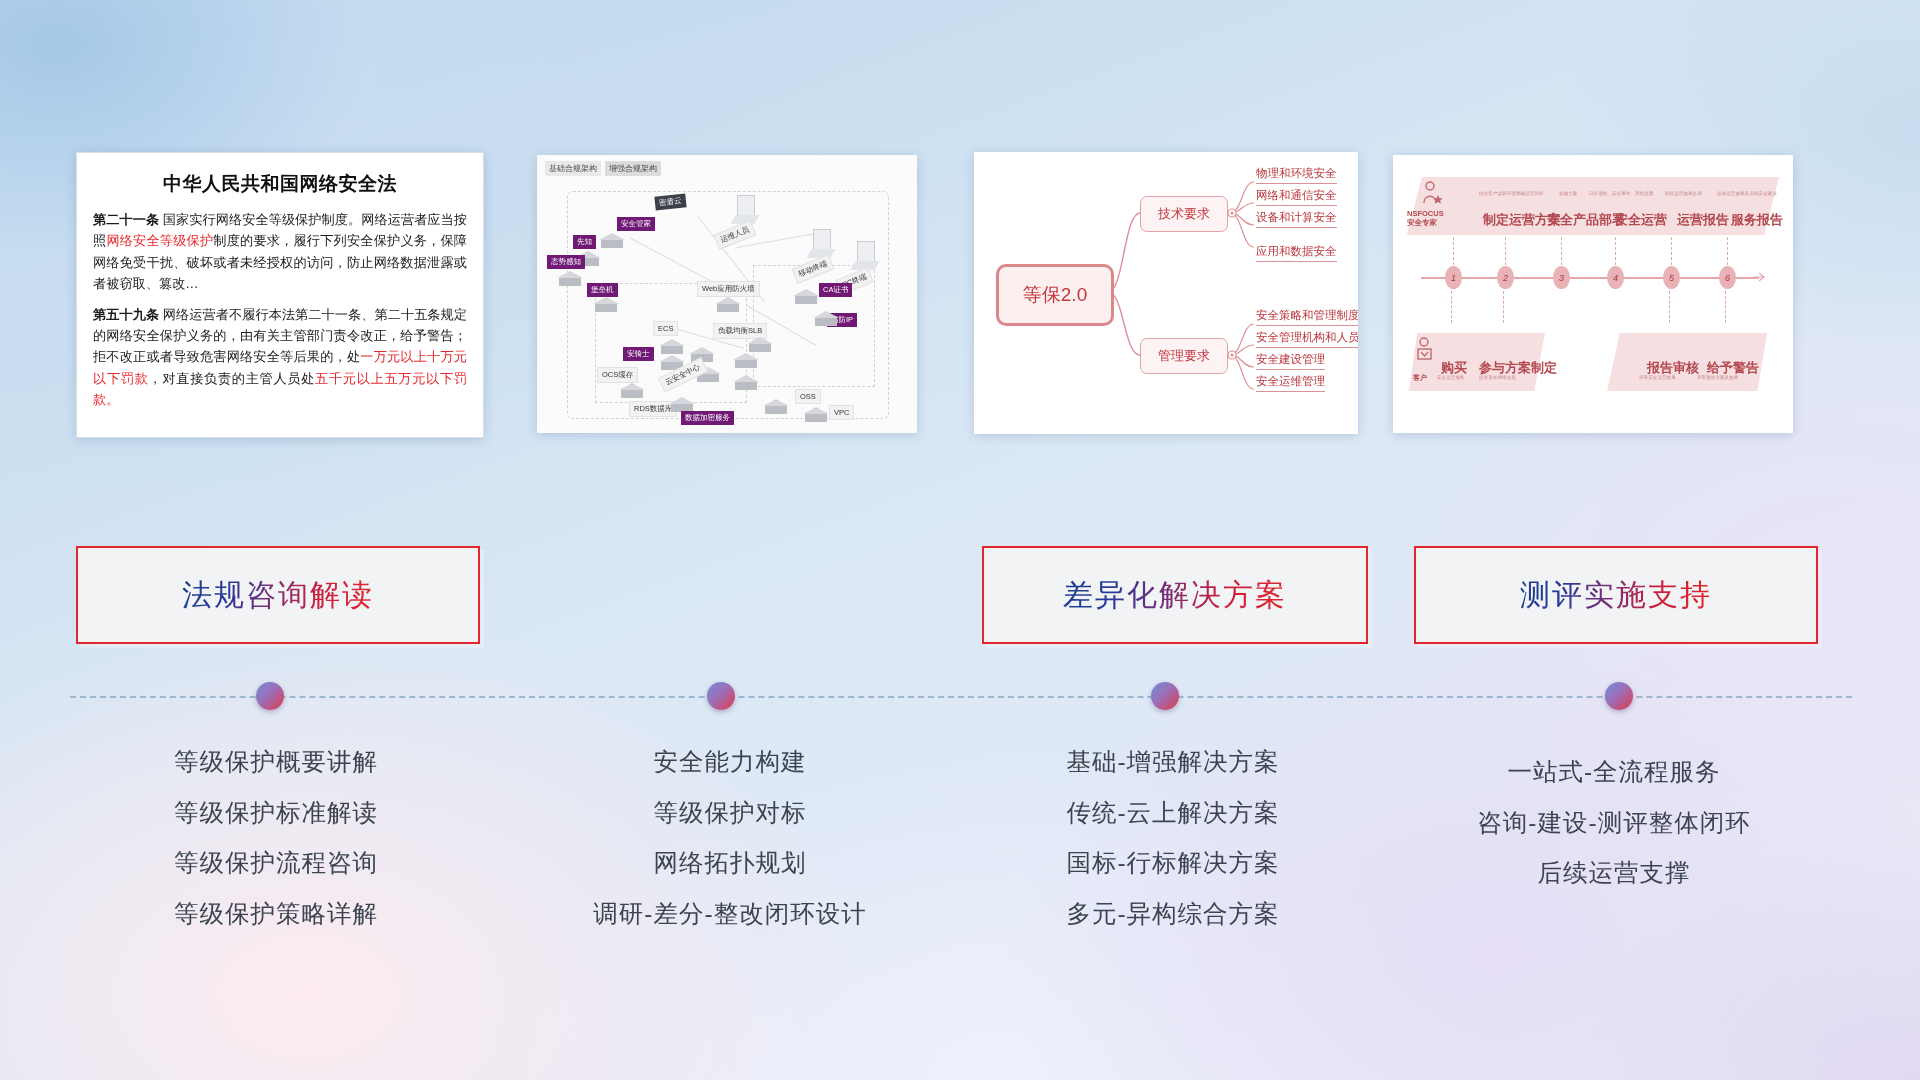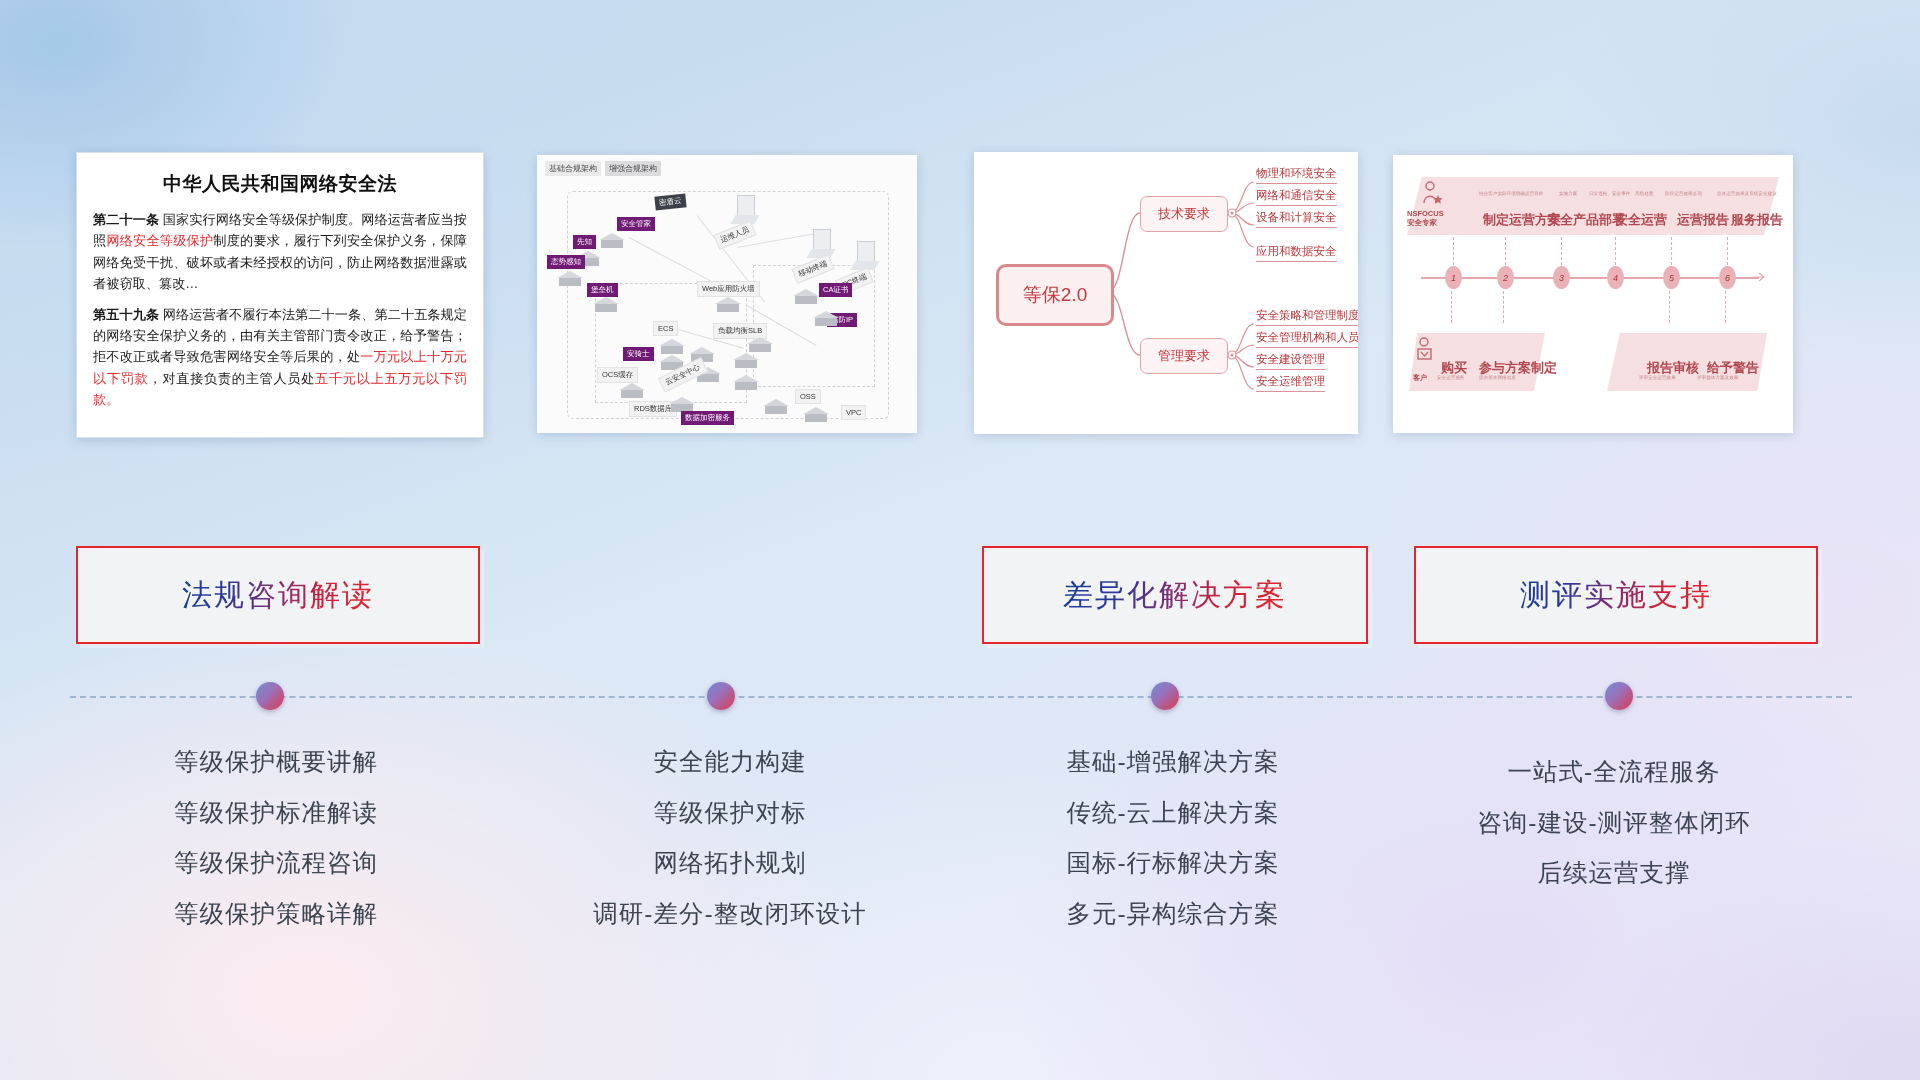--- a/index.html
+++ b/index.html
@@ -249,21 +249,21 @@
           <span class="top"></span>
           <span class="bot"></span>
         </div>
 
       <div class="lbl light" style="left:246px;top:234px;margin-left:12px;">OSS</div>
       <div class="node" style="left:226px;top:244px;">
           <span class="top"></span>
           <span class="bot"></span>
         </div>
 
-      <div class="lbl light" style="left:304px;top:250px;">VPC</div>
+      <div class="lbl light" style="left:292px;top:250px;">VPC</div>
       <div class="node" style="left:266px;top:252px;">
           <span class="top"></span>
           <span class="bot"></span>
         </div>
 
       <div class="lbl light" style="left:122px;top:212px;transform:rotate(-26deg);">云安全中心</div>
       <div class="lbl" style="left:144px;top:256px;">数据加密服务</div>
     </div>
   </div>
 

